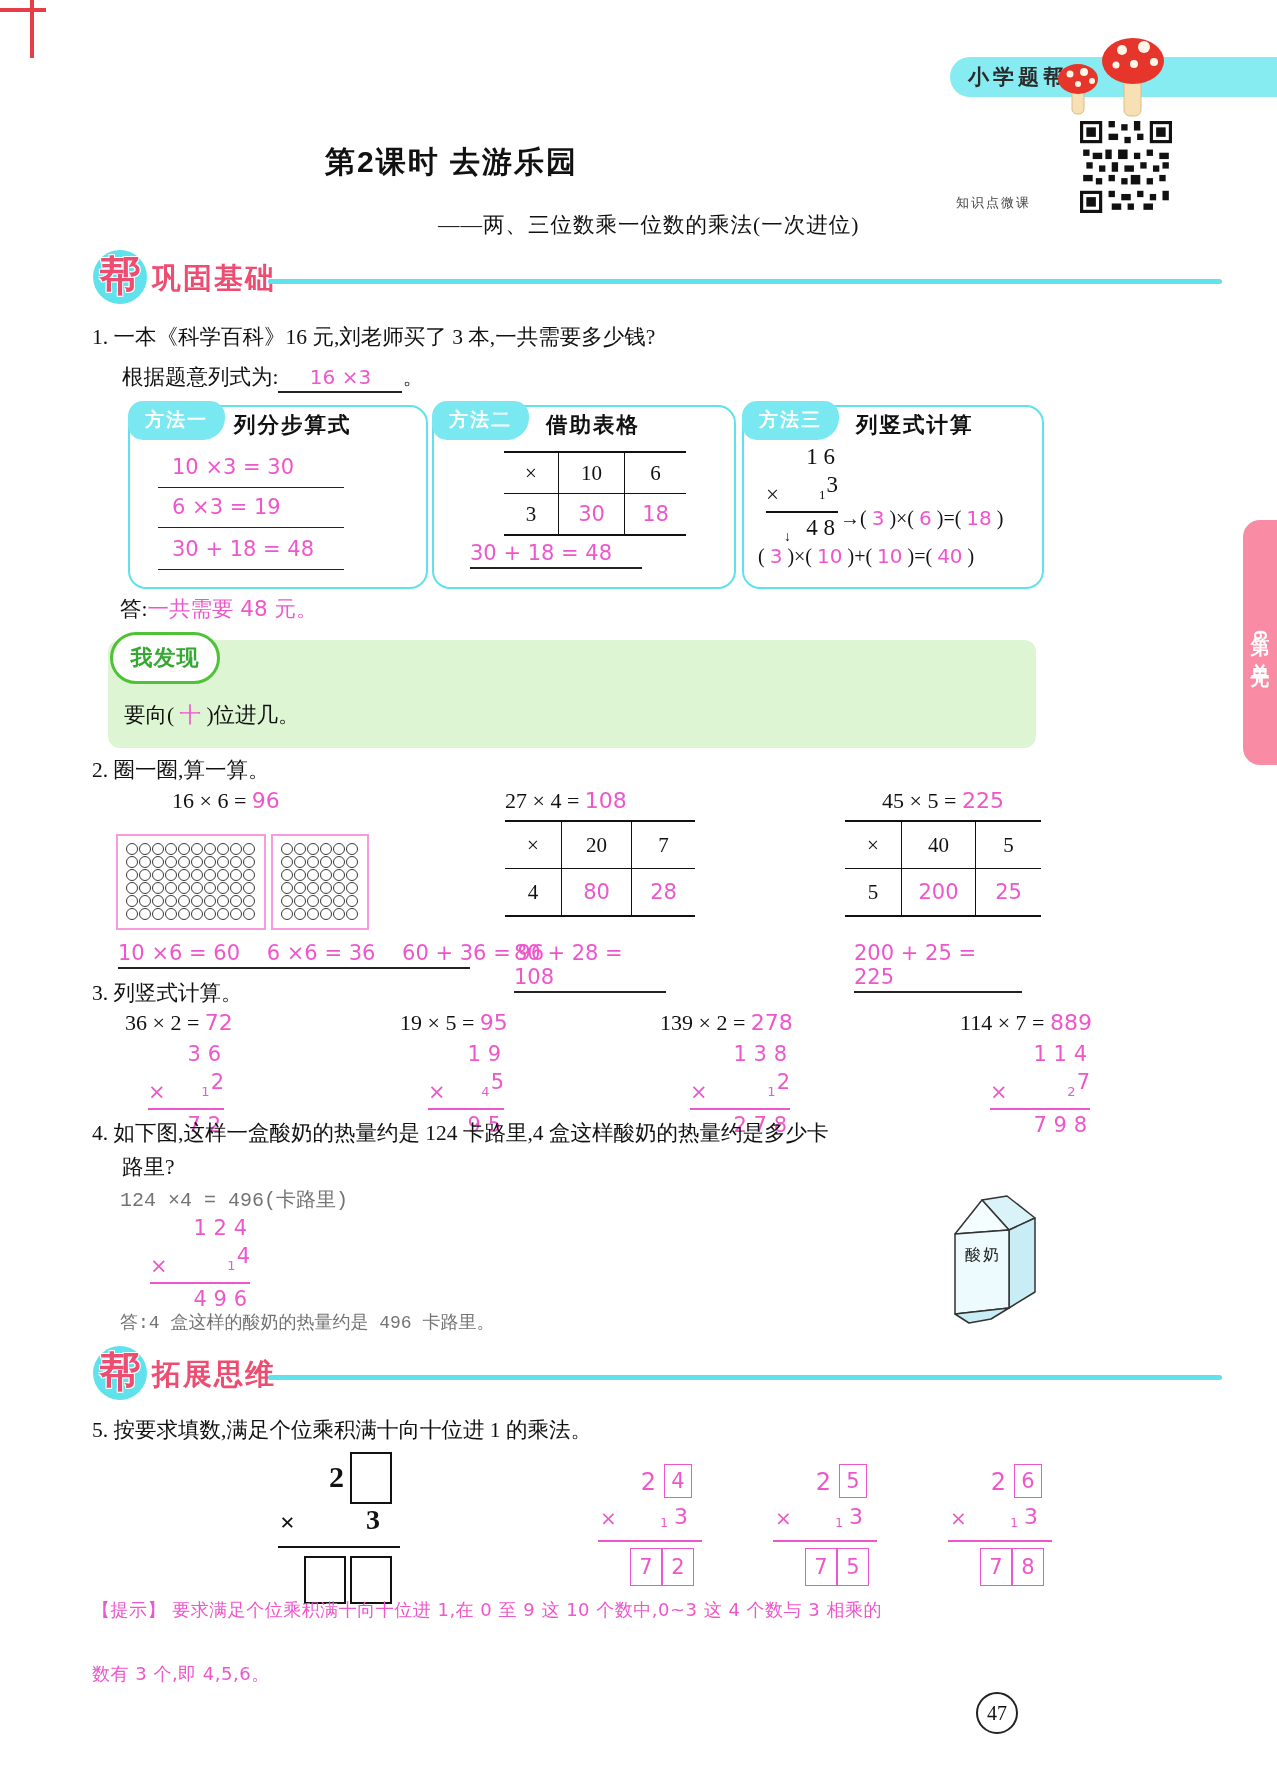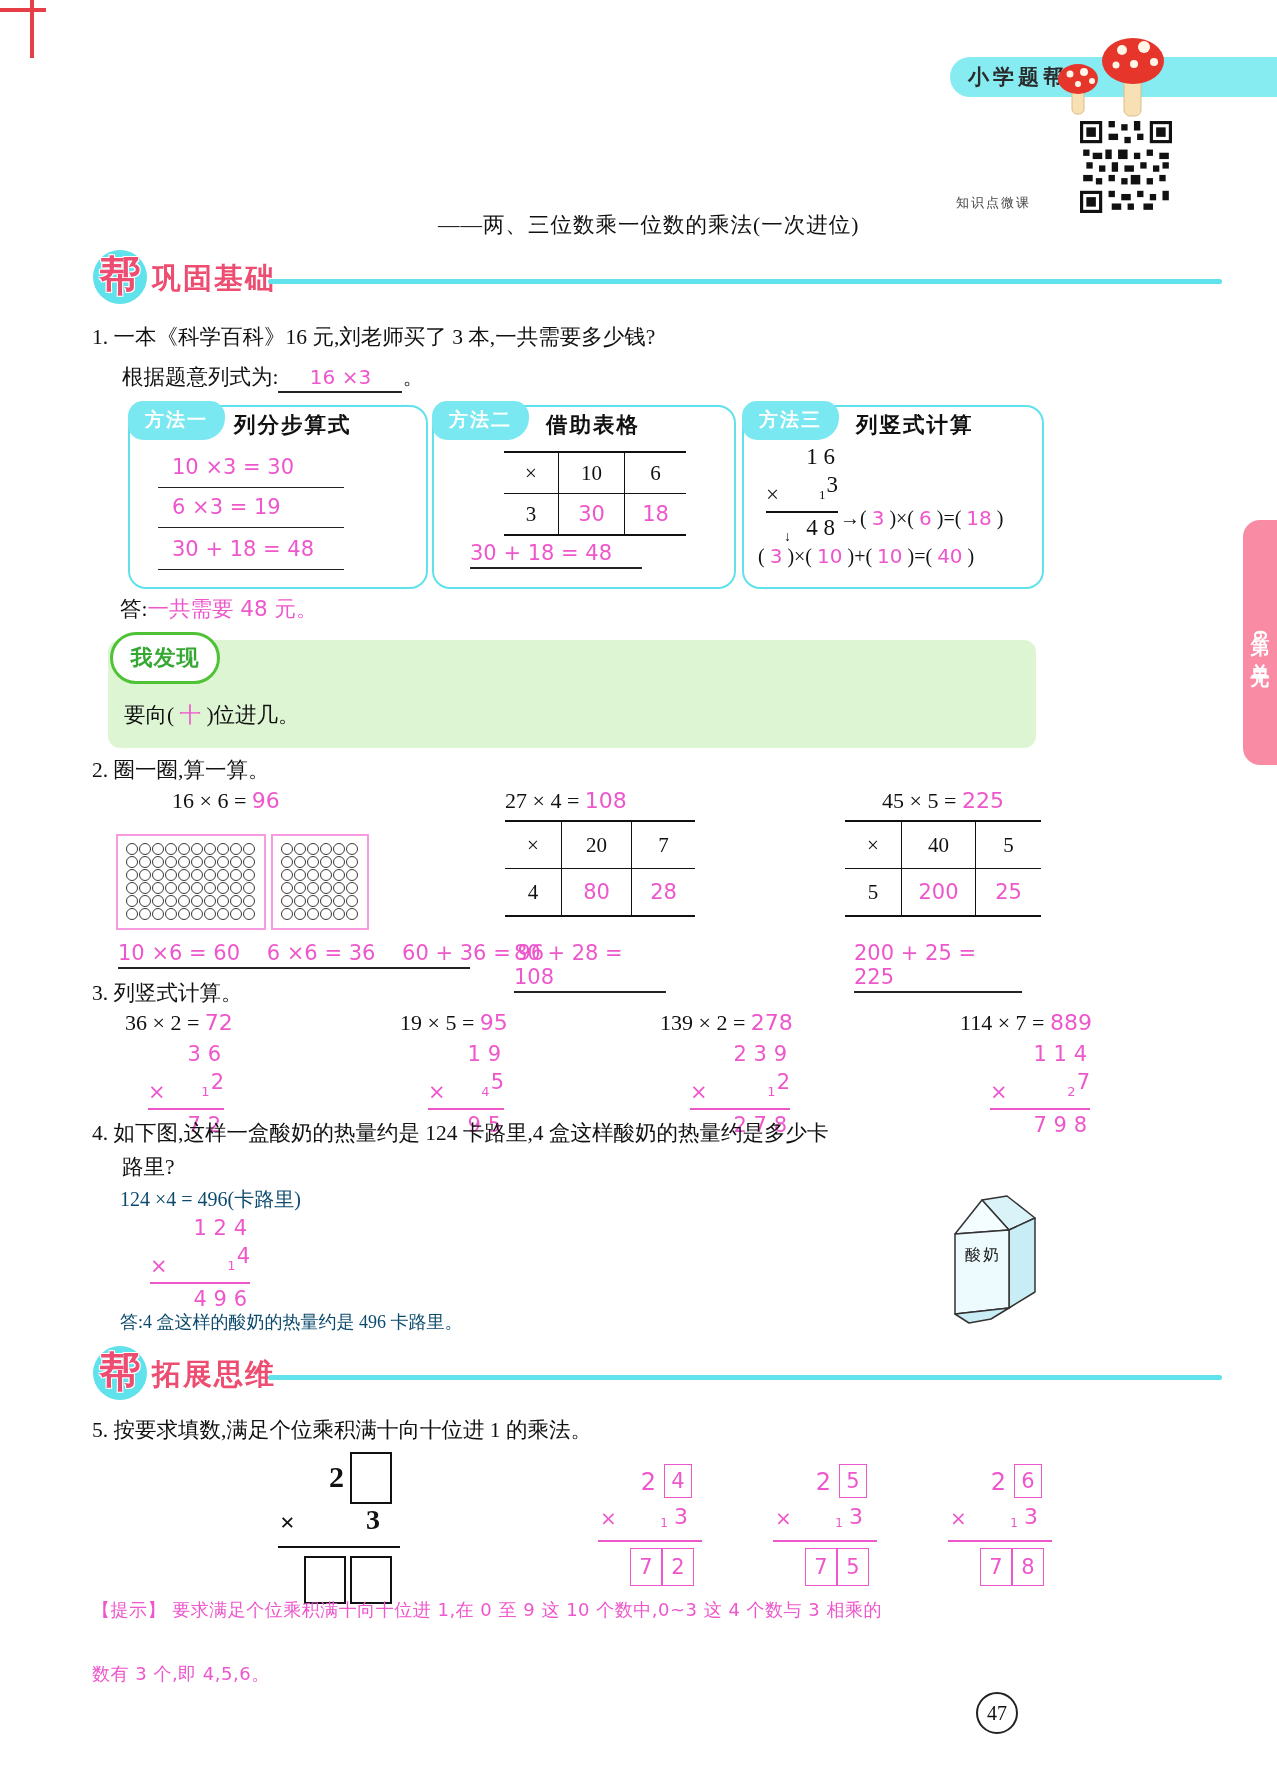--- a/index.html
+++ b/index.html
@@ -2,21 +2,21 @@
 <html><head>
 <meta charset="utf-8">
 <title>小学题帮 第2课时 去游乐园</title>
 <style>
   html,body{margin:0;padding:0;background:#ffffff;}
   .page{position:relative;width:1277px;height:1773px;background:#fff;overflow:hidden;
         font-family:"Liberation Serif",serif;color:#111;}
   .abs{position:absolute;}
   .pre{white-space:pre;}
   .pink{color:#ee56cc;font-family:"DejaVu Sans",sans-serif;}
-  .ptext{color:#0c4a6e;font-family:Liberation Serif, serif;}
+  .ptext{color:#737373;font-family:Liberation Mono, monospace;}
   
   .crop-h{left:0;top:8px;width:46px;height:4px;background:#e63d46;}
   .crop-v{left:30px;top:0;width:4px;height:58px;background:#e63d46;}
   
   .pill{left:950px;top:57px;width:327px;height:40px;background:#86ecf2;border-radius:22px 0 0 22px;}
   .pill-label{left:968px;top:63px;font-family:"Liberation Sans",sans-serif;font-weight:bold;
               font-size:21px;letter-spacing:4px;color:#2b2b2b;}
   .qr{left:1080px;top:121px;}
   .qr-caption{left:956px;top:194px;font-size:13px;letter-spacing:2px;color:#444;}
   
@@ -146,20 +146,21 @@
         <rect x="1" y="23" width="5" height="5"></rect>
       </g>
     <g fill="#111">
         <rect x="2" y="2" width="3" height="3"></rect>
         <rect x="24" y="2" width="3" height="3"></rect>
         <rect x="2" y="24" width="3" height="3"></rect>
       </g>
   </svg>
   <div class="abs qr-caption">知识点微课</div>
 
+  <div class="abs title">第2课时  去游乐园</div>
   <div class="abs subtitle">——两、三位数乘一位数的乘法(一次进位)</div>
 
   <div class="abs hdr-circle" style="left:93px;top:250px"></div>
   <div class="abs hdr-bang" style="left:99px;top:248px">帮</div>
   <div class="abs hdr-label" style="left:152px;top:259px">巩固基础</div>
   <div class="abs hdr-line" style="left:268px;top:279px;width:954px"></div>
 
   <div class="abs qtext" style="left:92px;top:322px">1. 一本《科学百科》16 元,刘老师买了 3 本,一共需要多少钱?</div>
   <div class="abs qtext" style="left:122px;top:362px">
     <span>根据题意列式为:</span><span class="underline-fill"><span class="pink" style="font-size:20px">16 ×3</span></span><span>。</span>
@@ -363,21 +364,21 @@
     <div class="rule"></div>
     <div class="r">7 2</div>
   </div>
   <div class="vm pinkv" style="left:428px;top:1040px;width:76px">
     <div class="t">1 9</div>
     <div class="m"><span>×</span><span><span class="carry">4</span><span>5</span></span></div>
     <div class="rule"></div>
     <div class="r">9 5</div>
   </div>
   <div class="vm pinkv" style="left:690px;top:1040px;width:100px">
-    <div class="t">2 3 9</div>
+    <div class="t">1 3 8</div>
     <div class="m"><span>×</span><span><span class="carry">1</span><span>2</span></span></div>
     <div class="rule"></div>
     <div class="r">2 7 8</div>
   </div>
   <div class="vm pinkv" style="left:990px;top:1040px;width:100px">
     <div class="t">1 1 4</div>
     <div class="m"><span>×</span><span><span class="carry">2</span><span>7</span></span></div>
     <div class="rule"></div>
     <div class="r">7 9 8</div>
   </div>

